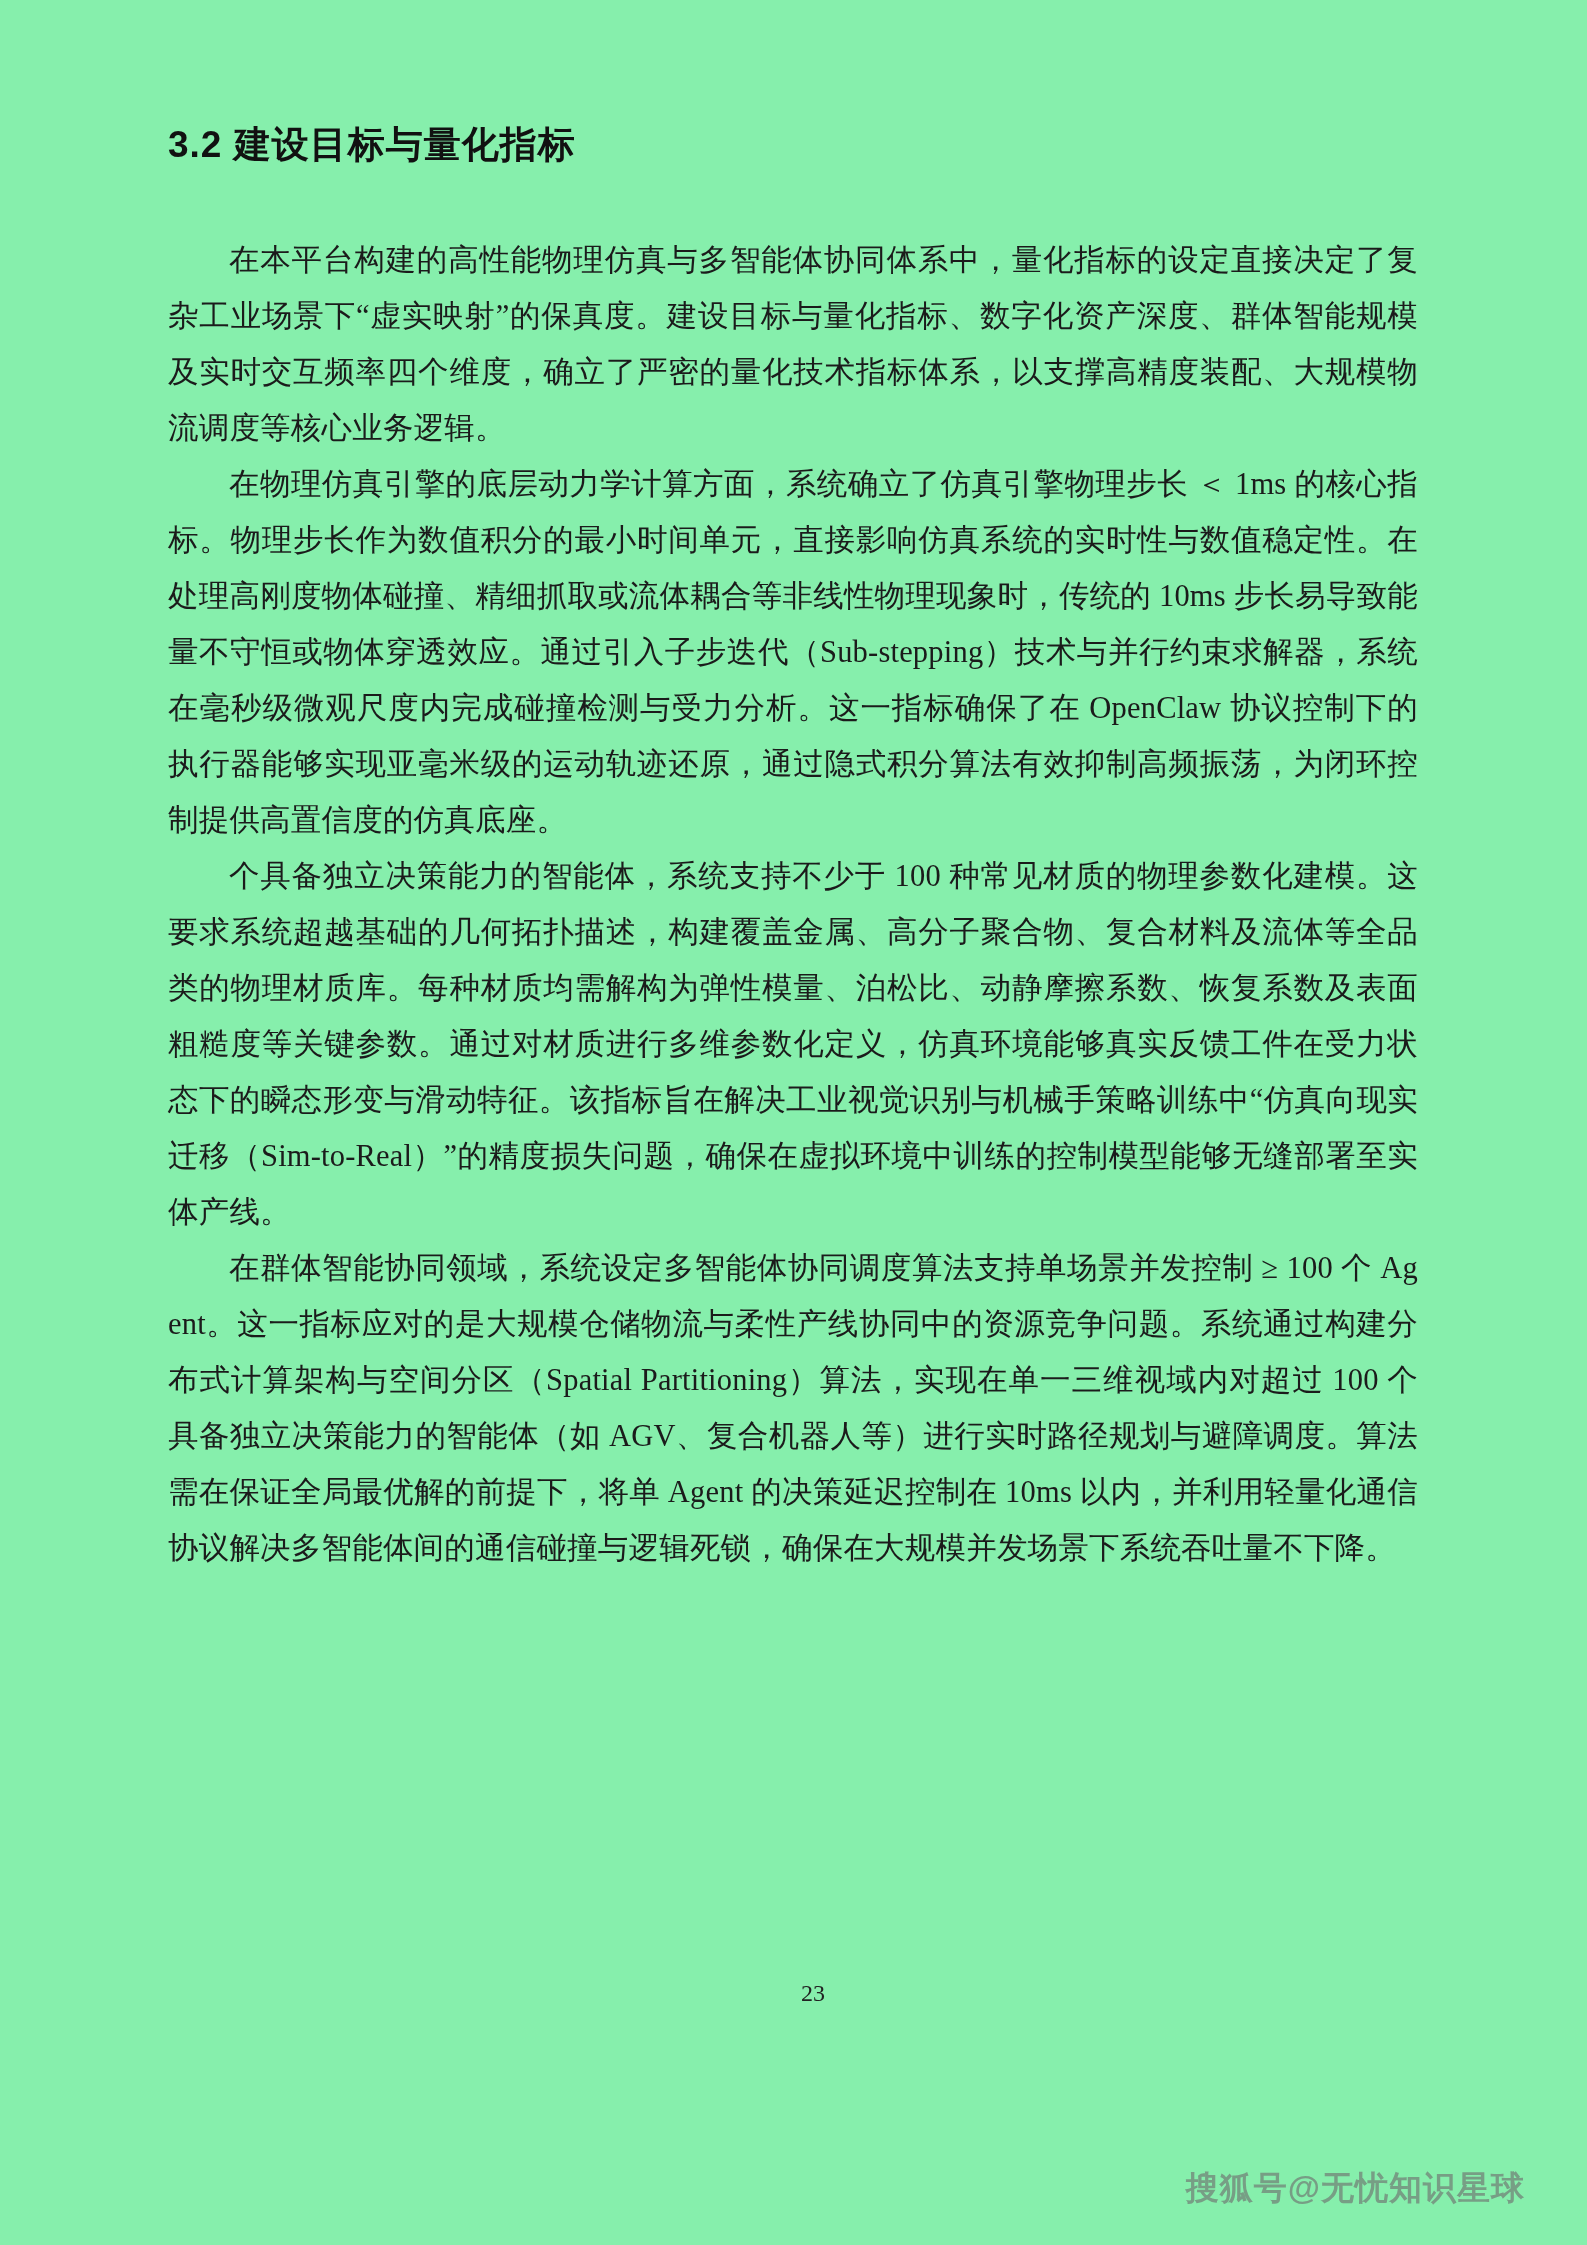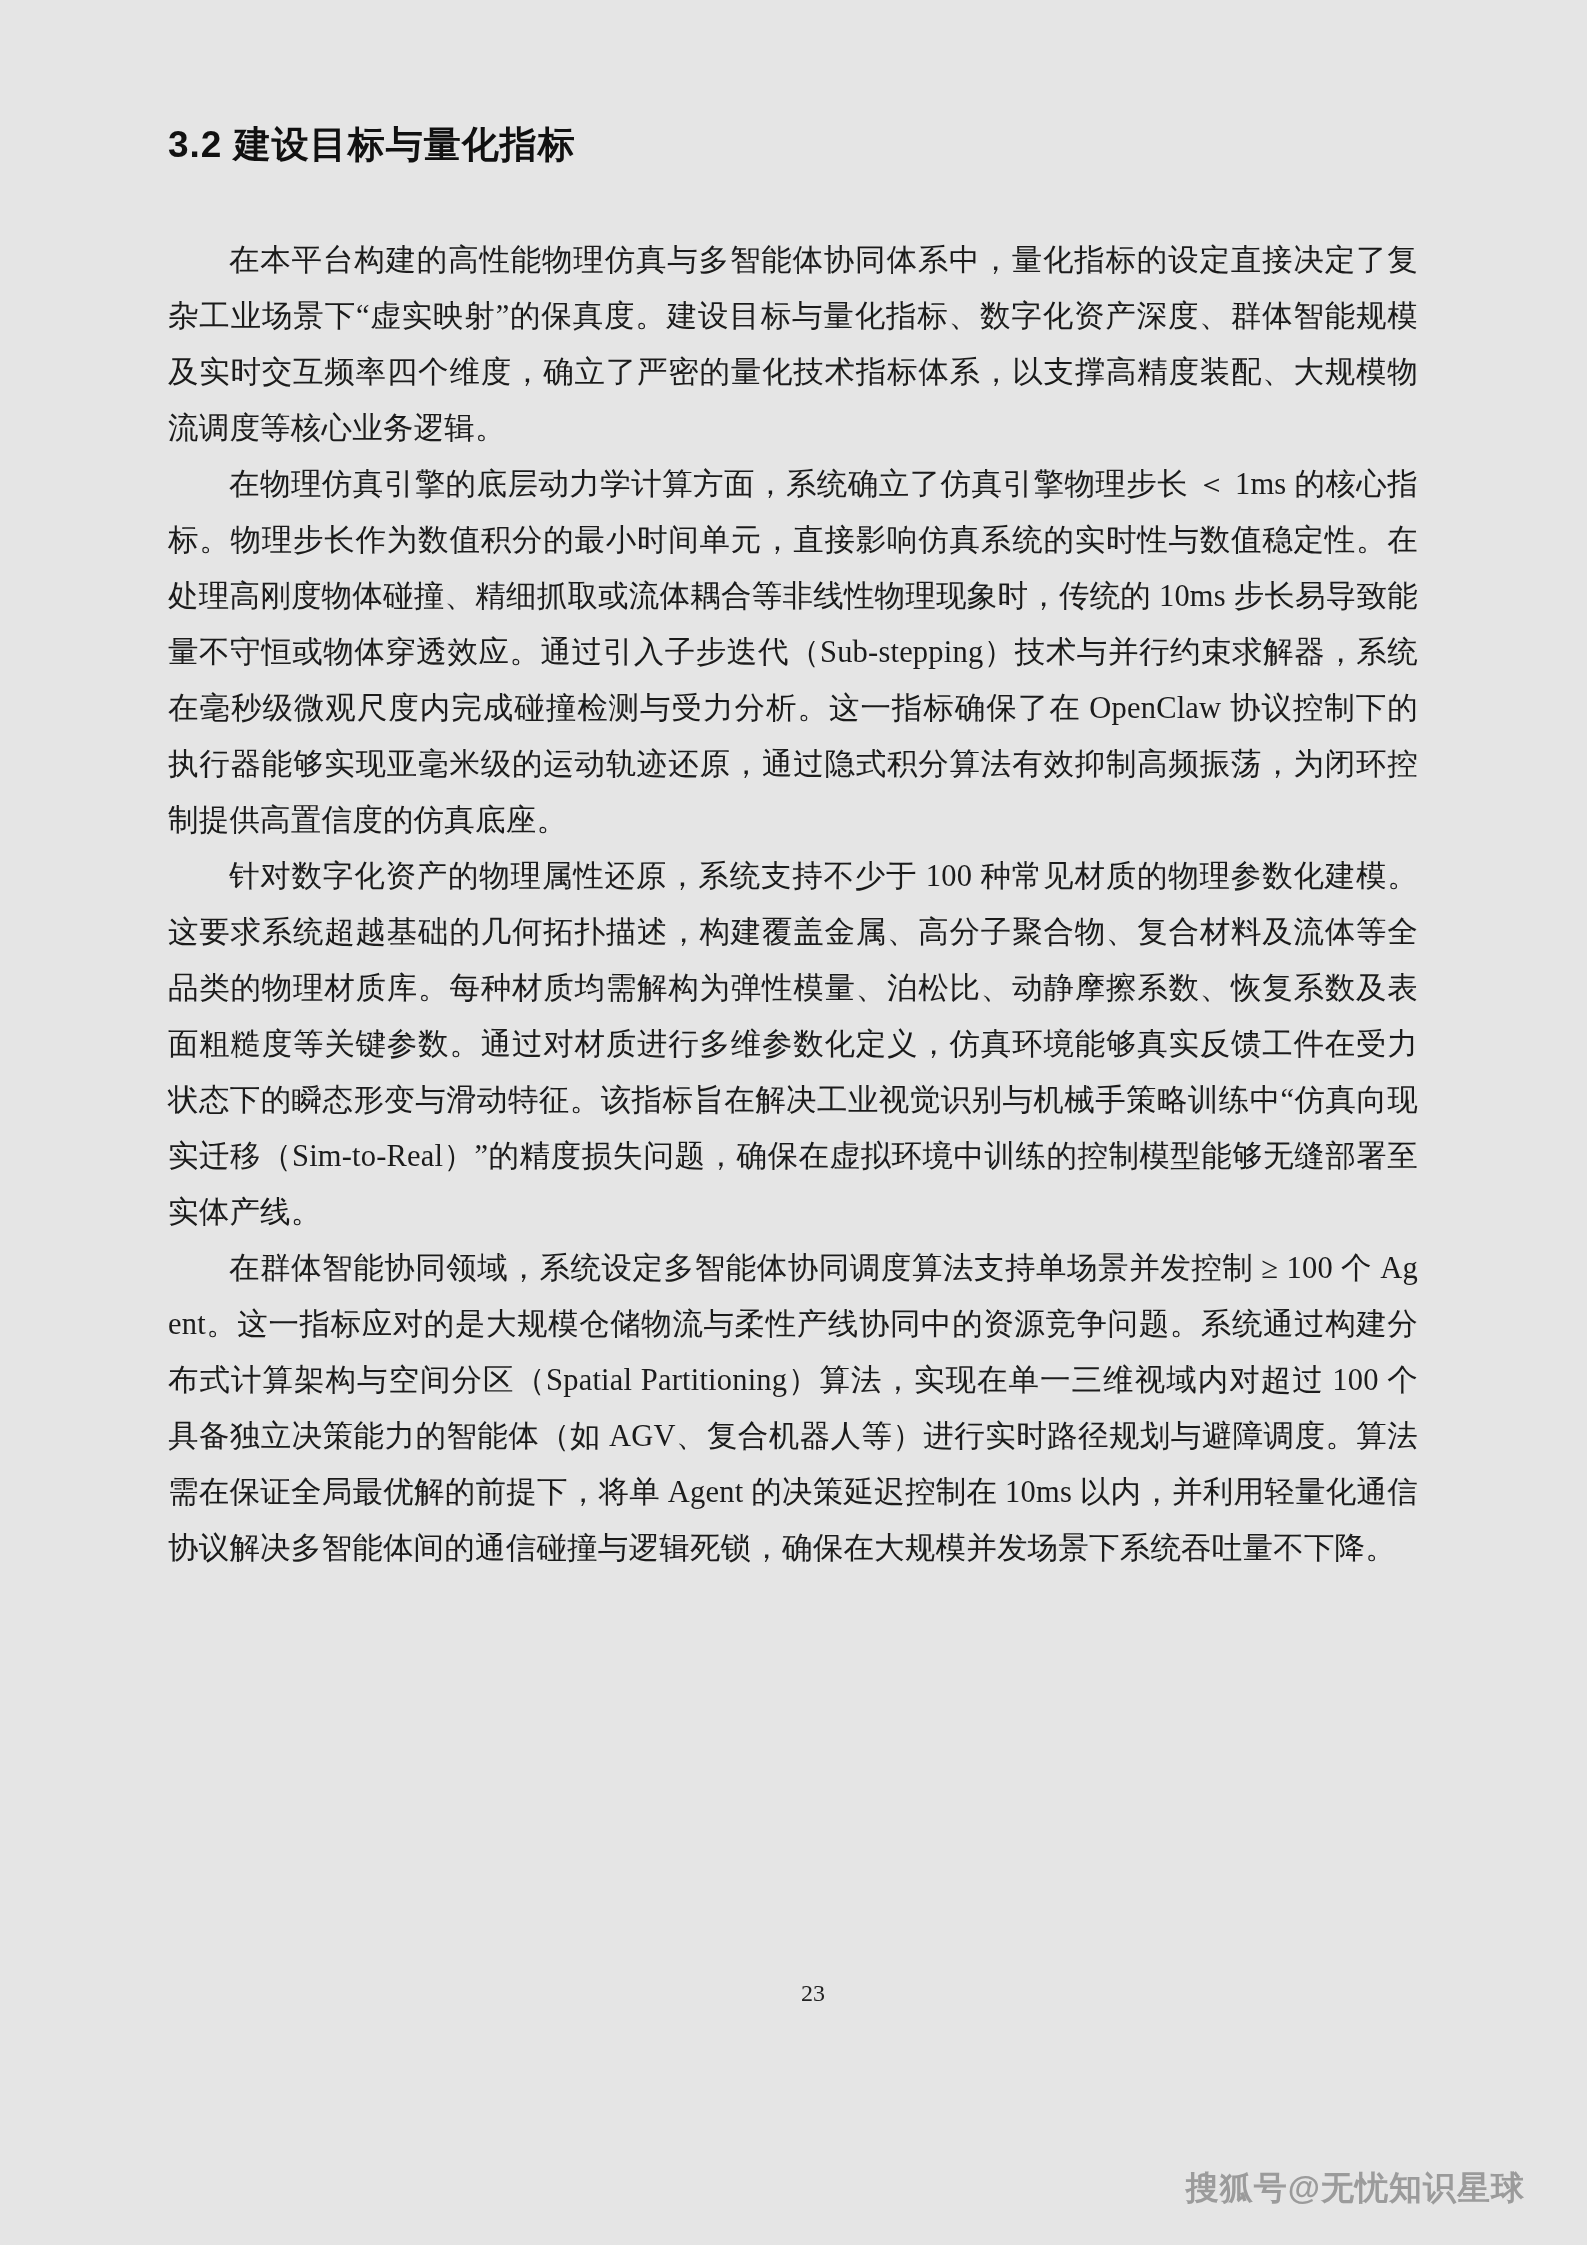--- a/index.html
+++ b/index.html
@@ -11,21 +11,21 @@
     width: 1587px;
     height: 2245px;
     position: relative;
     font-family: "Liberation Serif", "DejaVu Serif", serif;
     color: #1a1a1a;
     overflow: hidden;
   }
   .page {
     position: absolute;
     inset: 0;
-    background: #e5e5e5;
+    background: #86efac;
   }
   .content {
     position: absolute;
     left: 168px;
     top: 120px;
     width: 1250px;
   }
   h2.sec-title {
     font-family: "Liberation Sans", "DejaVu Sans", sans-serif;
     font-weight: bold;
@@ -86,21 +86,21 @@
 
 <div class="page">
 
   <div class="content">
 
     <h2 class="sec-title">3.2  建设目标与量化指标</h2>
 
 
     <p class="para">在本平台构建的高性能物理仿真与多智能体协同体系中，量化指标的设定直接决定了复杂工业场景下“虚实映射”的保真度。建设目标与量化指标、数字化资产深度、群体智能规模及实时交互频率四个维度，确立了严密的量化技术指标体系，以支撑高精度装配、大规模物流调度等核心业务逻辑。</p>
     <p class="para">在物理仿真引擎的底层动力学计算方面，系统确立了仿真引擎物理步长 ＜ 1ms 的核心指标。物理步长作为数值积分的最小时间单元，直接影响仿真系统的实时性与数值稳定性。在处理高刚度物体碰撞、精细抓取或流体耦合等非线性物理现象时，传统的 10ms 步长易导致能量不守恒或物体穿透效应。通过引入子步迭代（Sub-stepping）技术与并行约束求解器，系统在毫秒级微观尺度内完成碰撞检测与受力分析。这一指标确保了在 OpenClaw 协议控制下的执行器能够实现亚毫米级的运动轨迹还原，通过隐式积分算法有效抑制高频振荡，为闭环控制提供高置信度的仿真底座。</p>
-    <p class="para">针对数字化资产的物理属性还原，系统支持不少于 100 种常见材质的物理参数化建模。这要求系统超越基础的几何拓扑描述，构建覆盖金属、高分子聚合物、复合材料及流体等全品类的物理材质库。每种材质均需解构为弹性模量、泊松比、动静摩擦系数、恢复系数及表面粗糙度等关键参数。通过对材质进行多维参数化定义，仿真环境能够真实反馈工件在受力状态下的瞬态形变与滑动特征。该指标旨在解决工业视觉识别与机械手策略训练中“仿真向现实迁移（Sim-to-Real）”的精度损失问题，确保在虚拟环境中训练的控制模型能够无缝部署至实体产线。</p>
+    <p class="para">个具备独立决策能力的智能体，系统支持不少于 100 种常见材质的物理参数化建模。这要求系统超越基础的几何拓扑描述，构建覆盖金属、高分子聚合物、复合材料及流体等全品类的物理材质库。每种材质均需解构为弹性模量、泊松比、动静摩擦系数、恢复系数及表面粗糙度等关键参数。通过对材质进行多维参数化定义，仿真环境能够真实反馈工件在受力状态下的瞬态形变与滑动特征。该指标旨在解决工业视觉识别与机械手策略训练中“仿真向现实迁移（Sim-to-Real）”的精度损失问题，确保在虚拟环境中训练的控制模型能够无缝部署至实体产线。</p>
     <p class="para">在群体智能协同领域，系统设定多智能体协同调度算法支持单场景并发控制 ≥ 100 个 Agent。这一指标应对的是大规模仓储物流与柔性产线协同中的资源竞争问题。系统通过构建分布式计算架构与空间分区（Spatial Partitioning）算法，实现在单一三维视域内对超过 100 个具备独立决策能力的智能体（如 AGV、复合机器人等）进行实时路径规划与避障调度。算法需在保证全局最优解的前提下，将单 Agent 的决策延迟控制在 10ms 以内，并利用轻量化通信协议解决多智能体间的通信碰撞与逻辑死锁，确保在大规模并发场景下系统吞吐量不下降。</p>
 
   </div>
 
   <div class="pagenum">23</div>
 
   <div class="watermark">搜狐号@无忧知识星球</div>
 
 </div>
 

